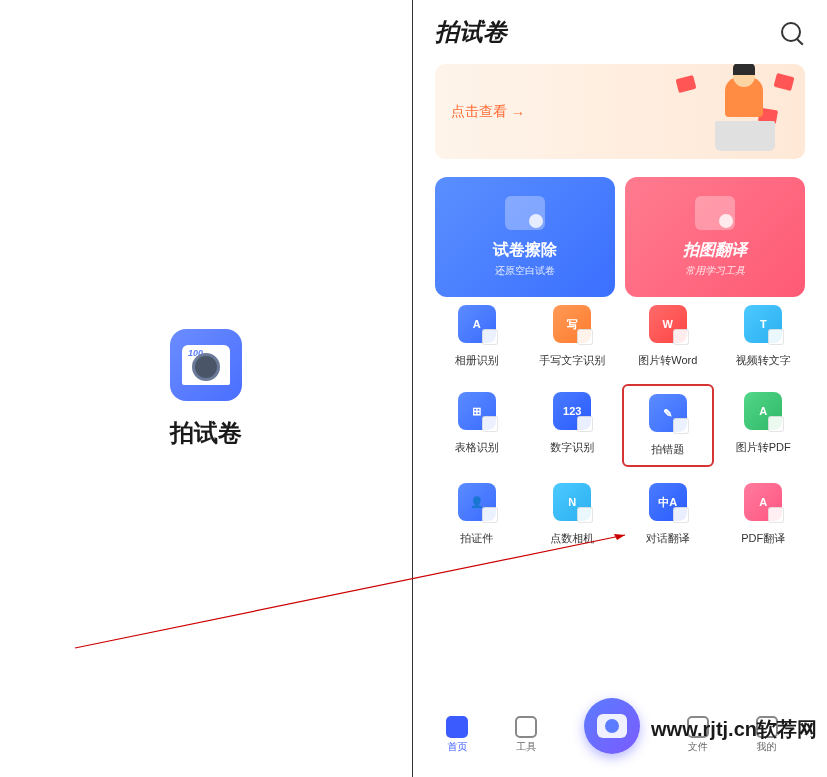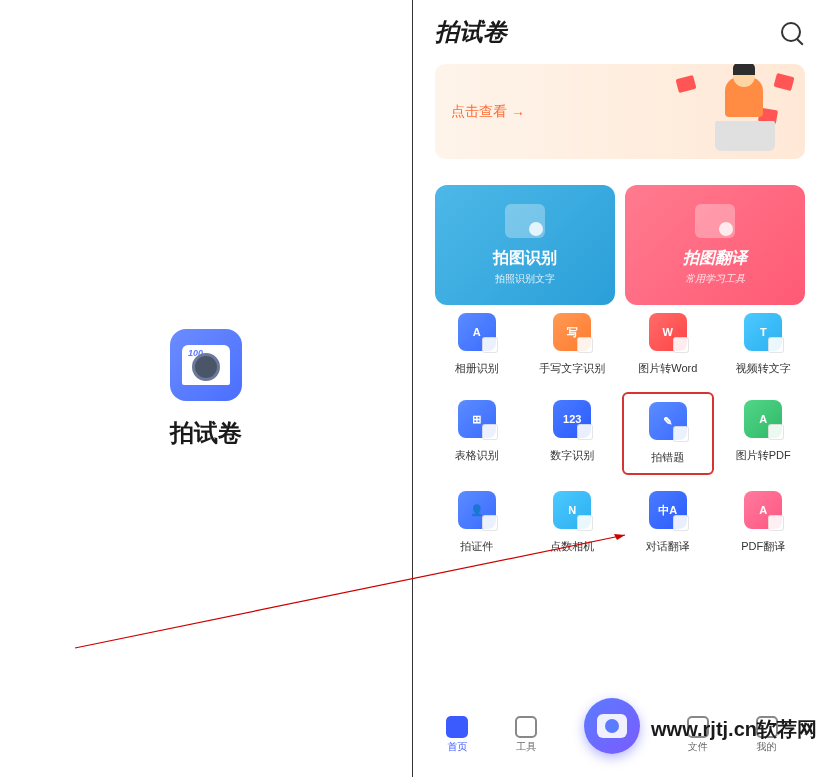--- a/index.html
+++ b/index.html
@@ -17,21 +17,21 @@
 .app-title { font-size: 24px; font-weight: 700; color: #1a1a1a; }
 
 
 .header { display: flex; align-items: center; justify-content: space-between; padding: 16px 22px 10px; }
 .header-title { font-size: 24px; font-weight: 800; color: #1a1a1a; font-style: italic; }
 .search-btn { width: 28px; height: 28px; display: flex; align-items: center; justify-content: center; }
 .search-icon { width: 20px; height: 20px; border: 2px solid #333; border-radius: 50%; position: relative; }
 .search-icon::after { content: ""; position: absolute; width: 8px; height: 2px; background: #333; bottom: -3px; right: -5px; transform: rotate(45deg); }
 
 
-.banner { margin: 6px 22px 26px; height: 95px; background: linear-gradient(90deg, #fef4ea 0%, #ffe8d6 100%); border-radius: 10px; position: relative; display: flex; align-items: center; padding-left: 16px; overflow: hidden; }
+.banner { margin: 6px 22px 18px; height: 95px; background: linear-gradient(90deg, #fef4ea 0%, #ffe8d6 100%); border-radius: 10px; position: relative; display: flex; align-items: center; padding-left: 16px; overflow: hidden; }
 .banner-link { color: #ff6b35; font-size: 14px; font-weight: 500; }
 .banner-illust { position: absolute; right: 10px; bottom: 0; width: 120px; height: 90px; }
 .person-body { position: absolute; right: 32px; top: 8px; width: 38px; height: 40px; background: #ff8c42; border-radius: 14px 14px 4px 4px; }
 .person-head { position: absolute; right: 40px; top: -4px; width: 22px; height: 22px; background: #ffd4a3; border-radius: 50%; }
 .person-hair { position: absolute; right: 40px; top: -8px; width: 22px; height: 14px; background: #2d2d2d; border-radius: 50% 50% 0 0; }
 .laptop { position: absolute; right: 20px; bottom: 8px; width: 60px; height: 30px; background: #e0e0e0; border-radius: 2px 2px 6px 6px; }
 .envelope { position: absolute; width: 18px; height: 14px; background: #ff5555; border-radius: 2px; }
 .env1 { left: 2px; top: 8px; transform: rotate(-15deg); }
 .env2 { right: 2px; top: 6px; transform: rotate(15deg); }
 .env3 { right: 18px; top: 40px; transform: rotate(10deg); }
@@ -109,24 +109,24 @@
         <div class="envelope env2"></div>
         <div class="envelope env3"></div>
         <div class="person-body"></div>
         <div class="person-head"></div>
         <div class="person-hair"></div>
         <div class="laptop"></div>
       </div>
     </div>
 
     <div class="feature-cards" id="feature-cards">
-        <div class="card card-cyan">
+        <div class="card card-blue">
           <div class="card-icon"></div>
-          <div class="card-title">拍图识别</div>
-          <div class="card-sub">拍照识别文字</div>
+          <div class="card-title">试卷擦除</div>
+          <div class="card-sub">还原空白试卷</div>
         </div>
         <div class="card card-pink">
           <div class="card-icon"></div>
           <div class="card-title">拍图翻译</div>
           <div class="card-sub">常用学习工具</div>
         </div>
       </div>
 
     <div class="tools-grid" id="tools-grid">
         <div class="tool-item">

